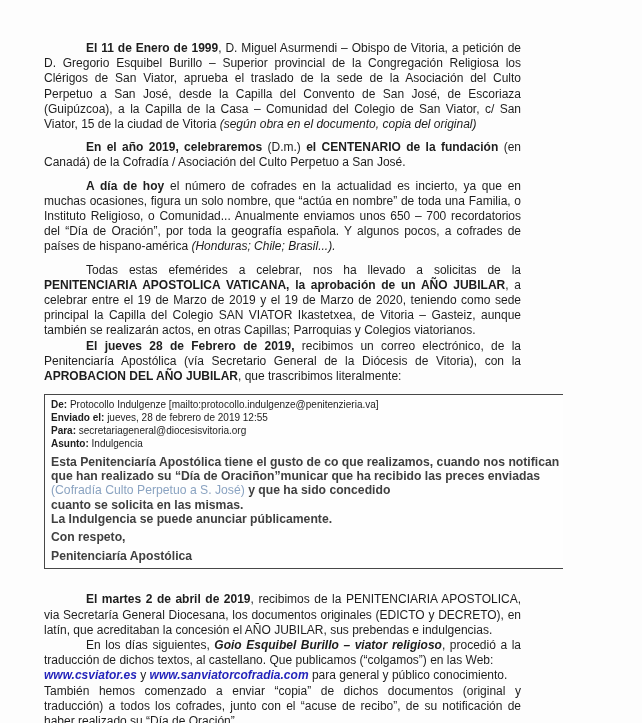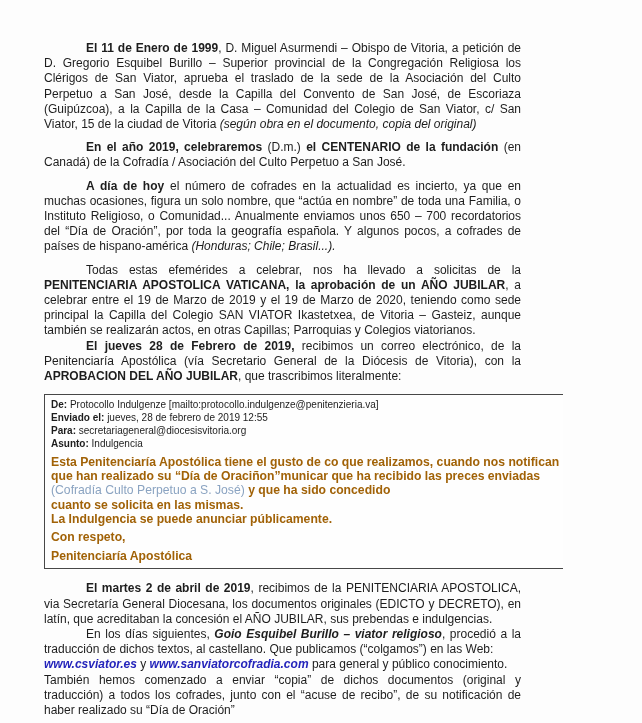--- a/index.html
+++ b/index.html
@@ -45,24 +45,24 @@
   .ebody{margin-top:4px;}
   .bline{
     font-size:12.2px;
     line-height:14.2px;
     text-align:left;
     margin:0;
     font-weight:700;
     color:#2d5c8e;
   }
   .egap{margin-top:4.5px;}
-  span.blue{color:#a16207;}
+  span.blue{color:#404040;}
   span.bluelight{color:#8aa3c1;font-weight:400;margin-top:36px;}
 
-  .after-box{margin-top:12px;}
+  .after-box{margin-top:23px;}
   .link{
     color:#2424bb;
     font-weight:700;
     font-style:italic;
     text-decoration:none;
     cursor:pointer;
   }
 </style>
 </head>
 <body>

